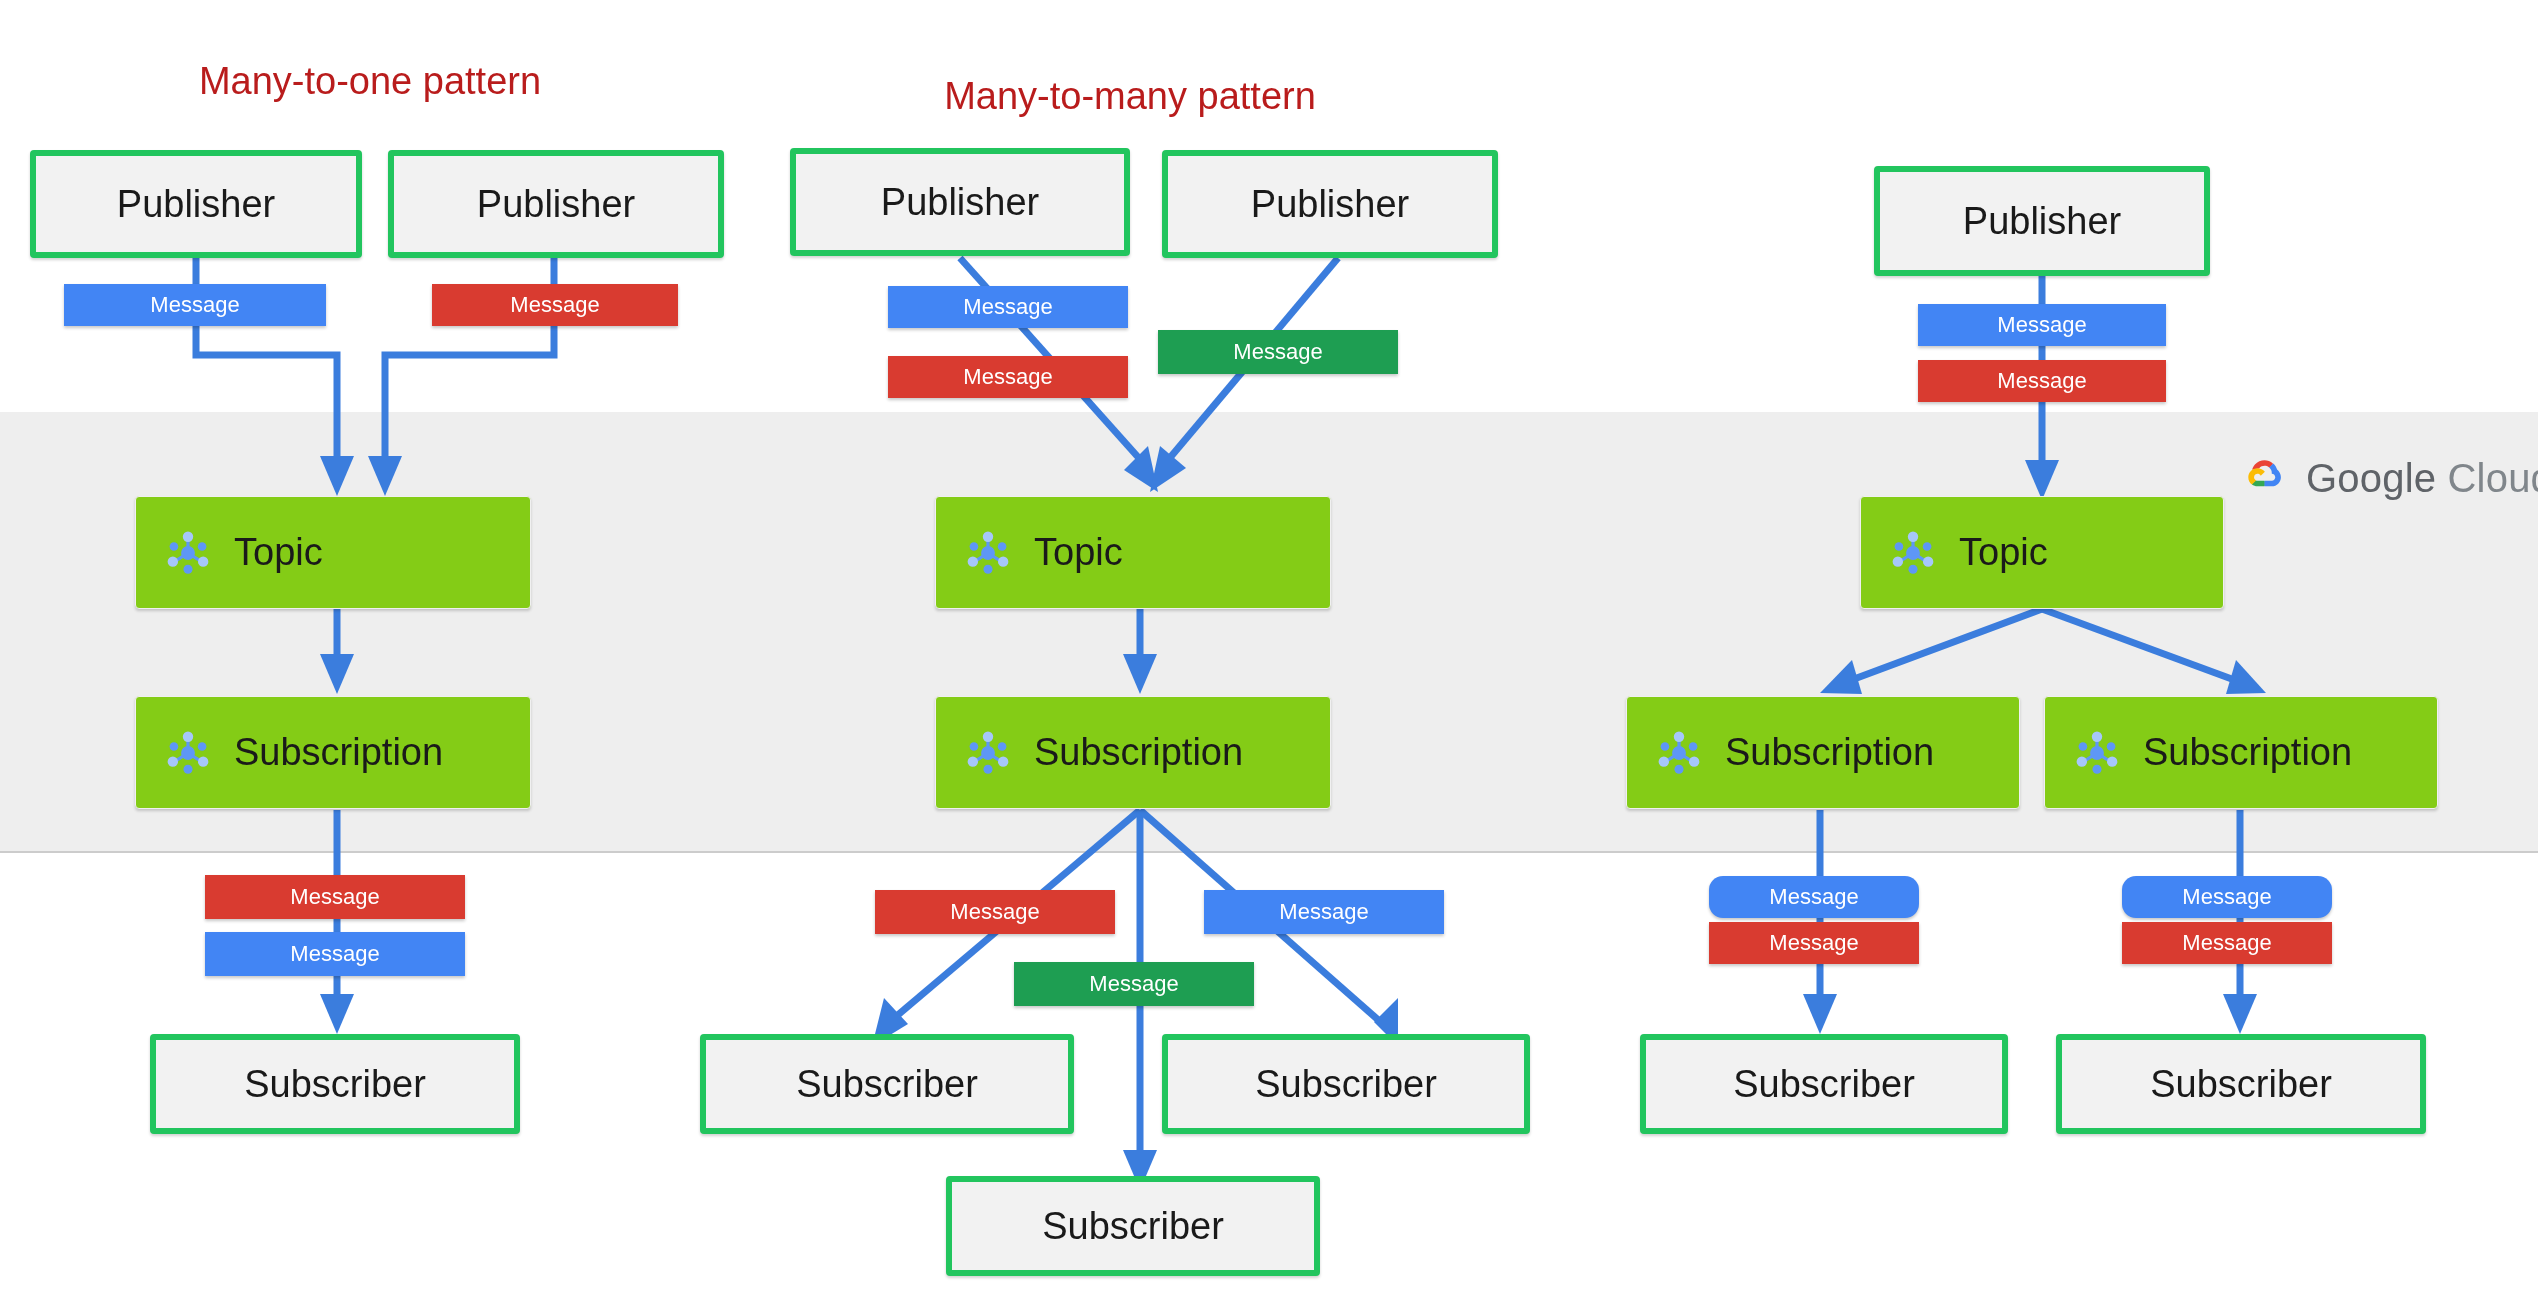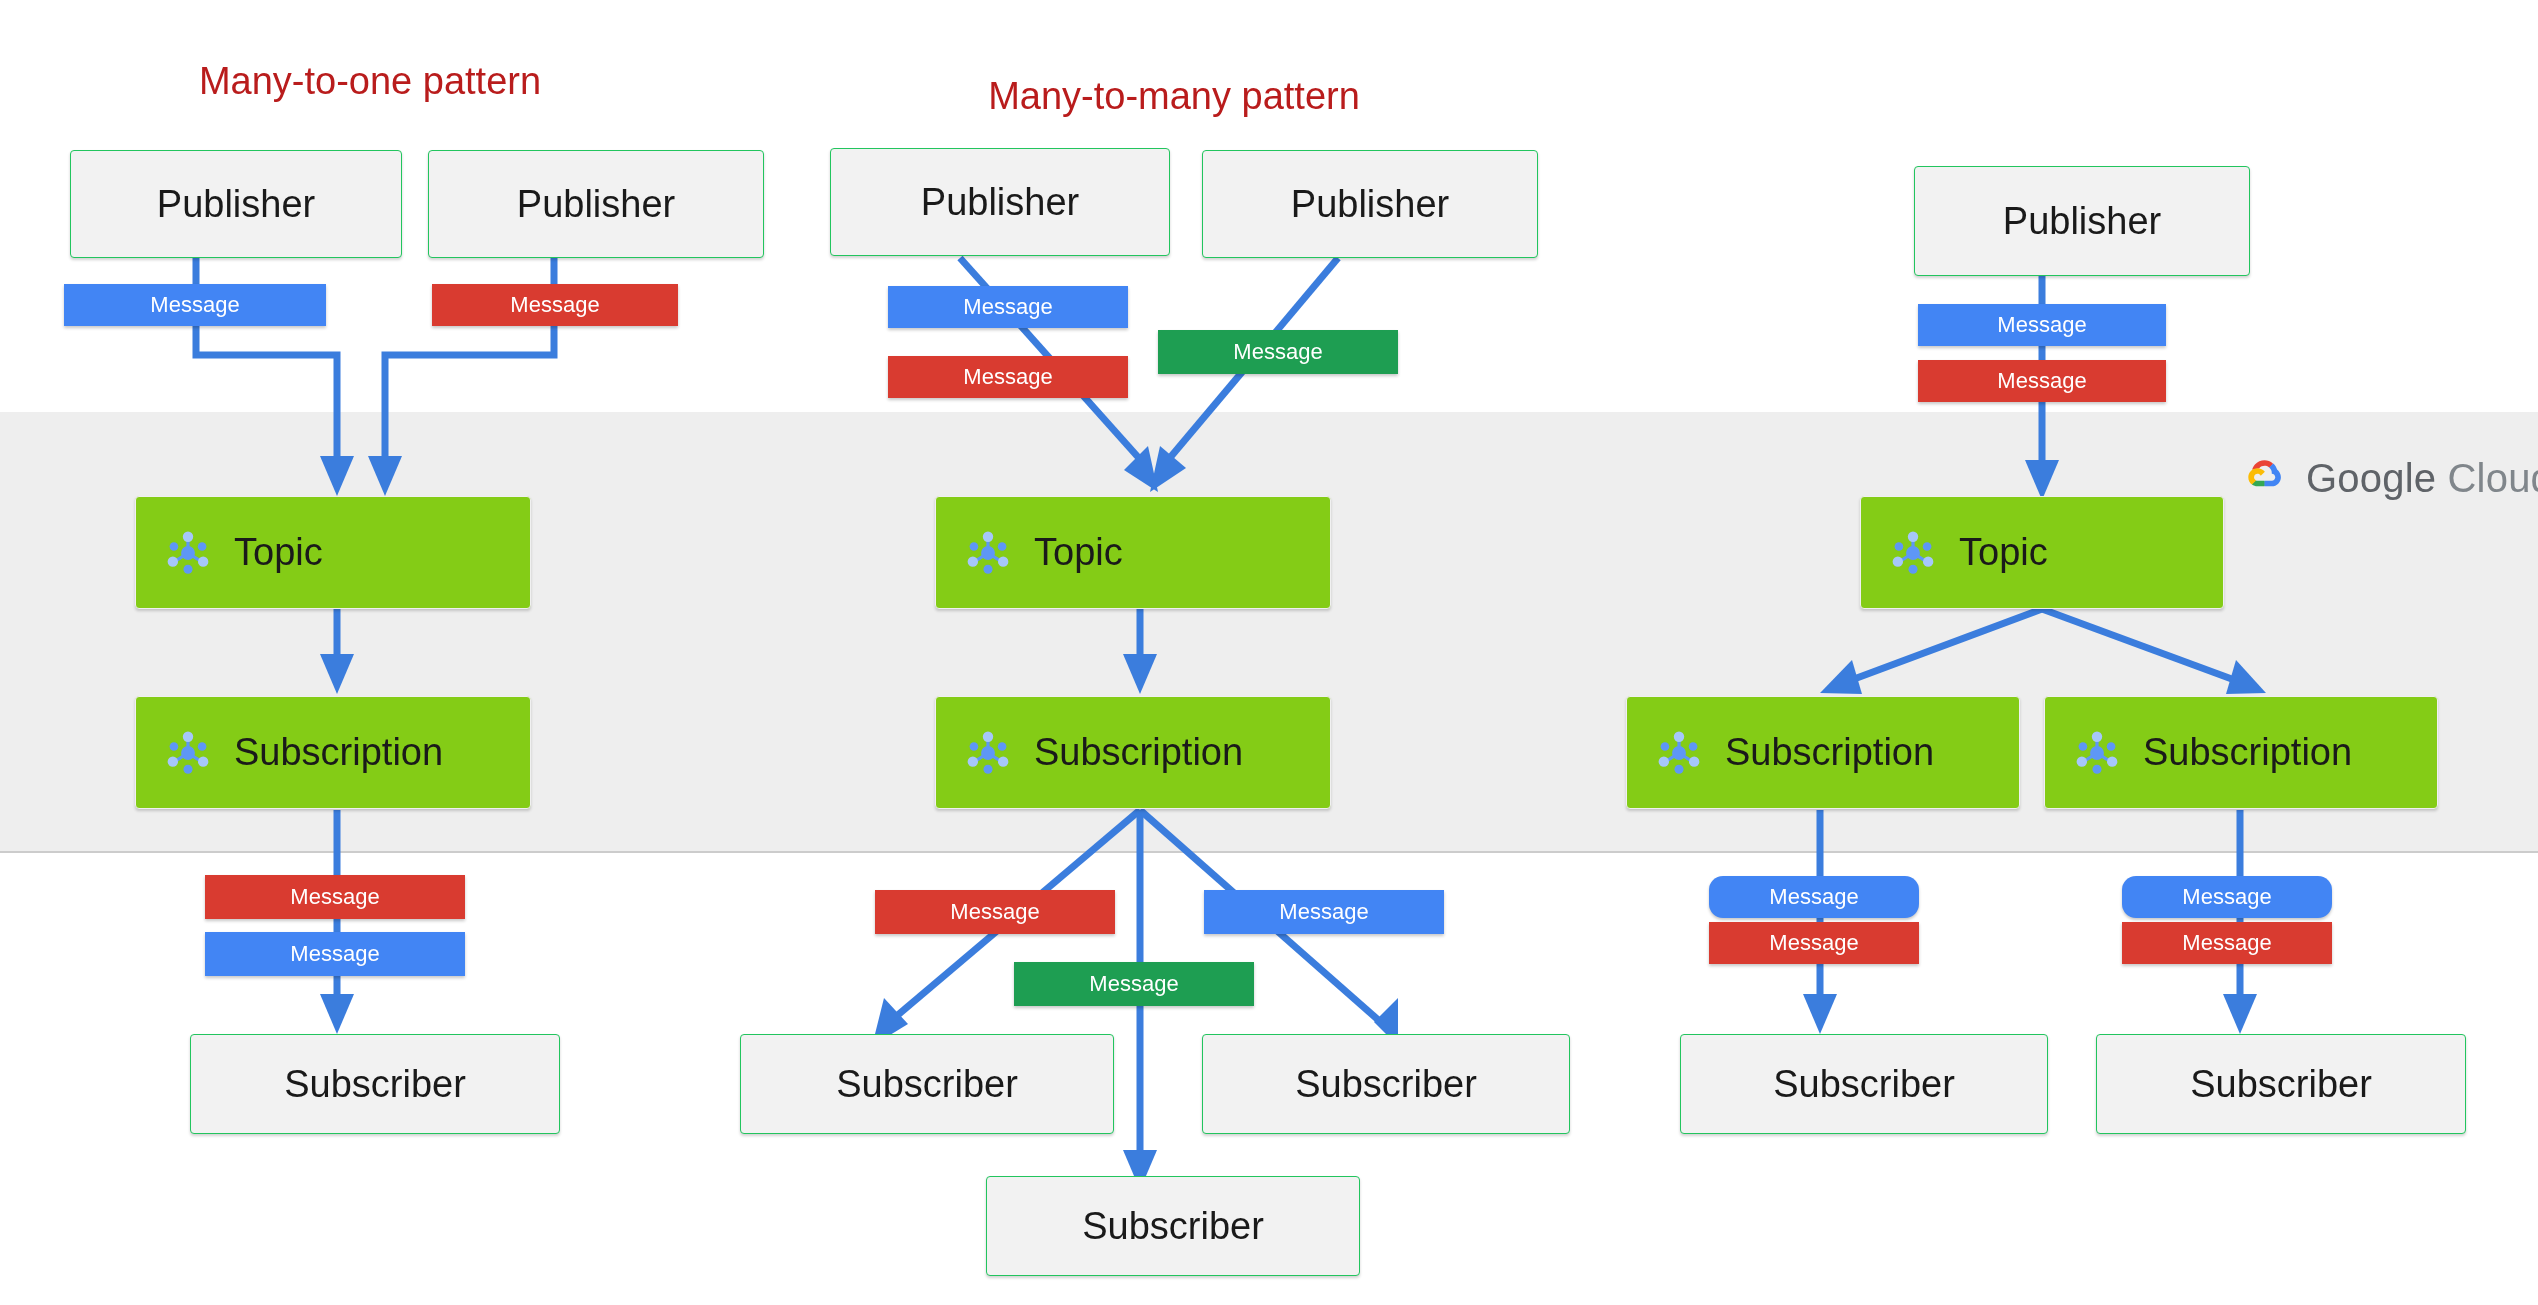--- a/index.html
+++ b/index.html
@@ -32,23 +32,22 @@
     white-space: nowrap; text-align: center;
   }
 
   
   .node {
     position: absolute; display: flex; align-items: center;
     border-radius: 4px;
     box-shadow: 0 2px 3px rgba(0,0,0,.18);
   }
   .node.grey {
-    background: #f2f2f2; border: 1px solid #22c55e;
+    background: #f2f2f2; border: 6px solid #22c55e;
     justify-content: center;
-    margin-left: 40px;
   }
   .node.white {
     background: #84cc16; border: 1px solid #f0f0f0;
     justify-content: flex-start; padding-left: 26px; gap: 20px;
   }
   .node .label { font-size: 38px; color: #1a1a1a; white-space: nowrap; }
   .node.grey .label { font-size: 38px; }
   .pubsub-ico { width: 52px; height: 52px; flex: 0 0 52px; display:block; }
 
   
@@ -123,21 +122,21 @@
     <path d="M2042,609 L2248,685"></path>
     <polygon class="head" points="2266,693 2226,694 2236,660"></polygon>
 
     <line x1="1820" y1="810" x2="1820" y2="1000"></line>
     <polygon class="head" points="1820,1034 1803,994 1837,994"></polygon>
     <line x1="2240" y1="810" x2="2240" y2="1000"></line>
     <polygon class="head" points="2240,1034 2223,994 2257,994"></polygon>
   </svg>
 
   <div class="title" style="left:160px; top:60px; width:420px;">Many-to-one pattern</div>
-  <div class="title" style="left:944px; top:75px; width:460px;">Many-to-many  pattern</div>
+  <div class="title" style="left:900px; top:75px; width:460px;">Many-to-many  pattern</div>
 
   <div class="node grey" style="left:30px; top:150px; width:332px; height:108px;">
     <span class="label">Publisher</span>
   </div>
   <div class="node grey" style="left:388px; top:150px; width:336px; height:108px;">
     <span class="label">Publisher</span>
   </div>
 
   <div class="msg blue" style="left:64px; top:284px; width:262px; height:42px;">
     <span>Message</span>

